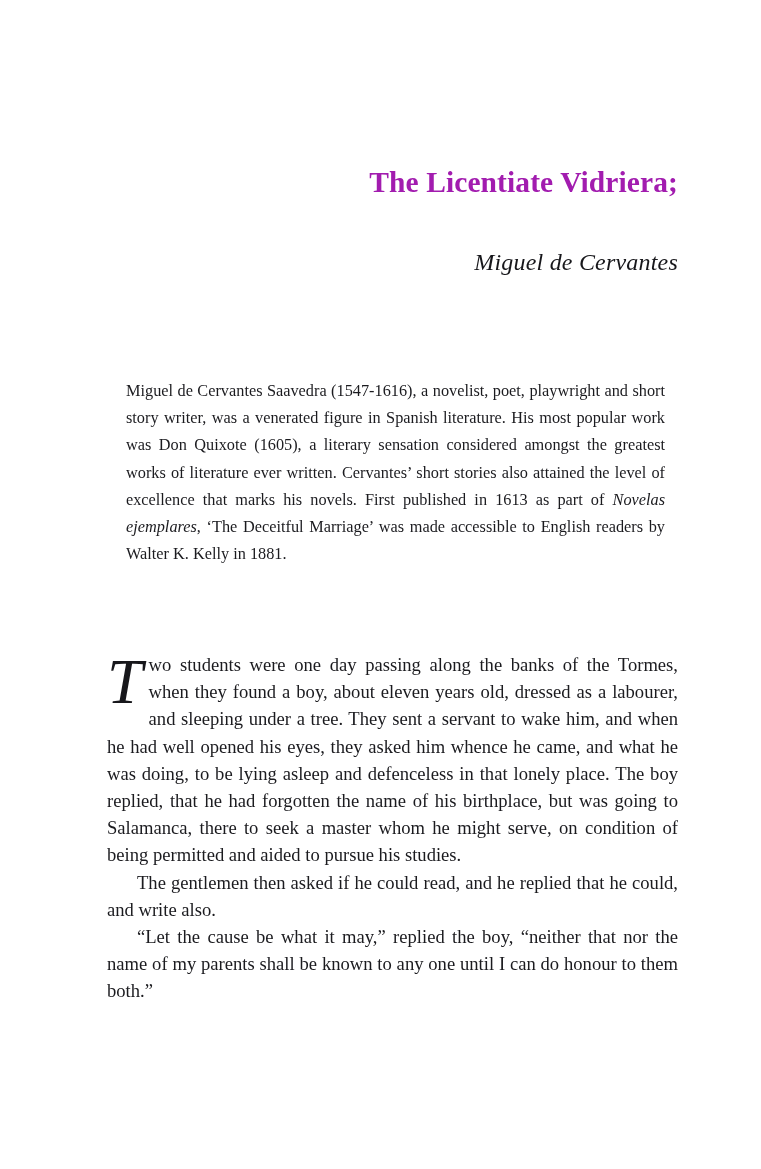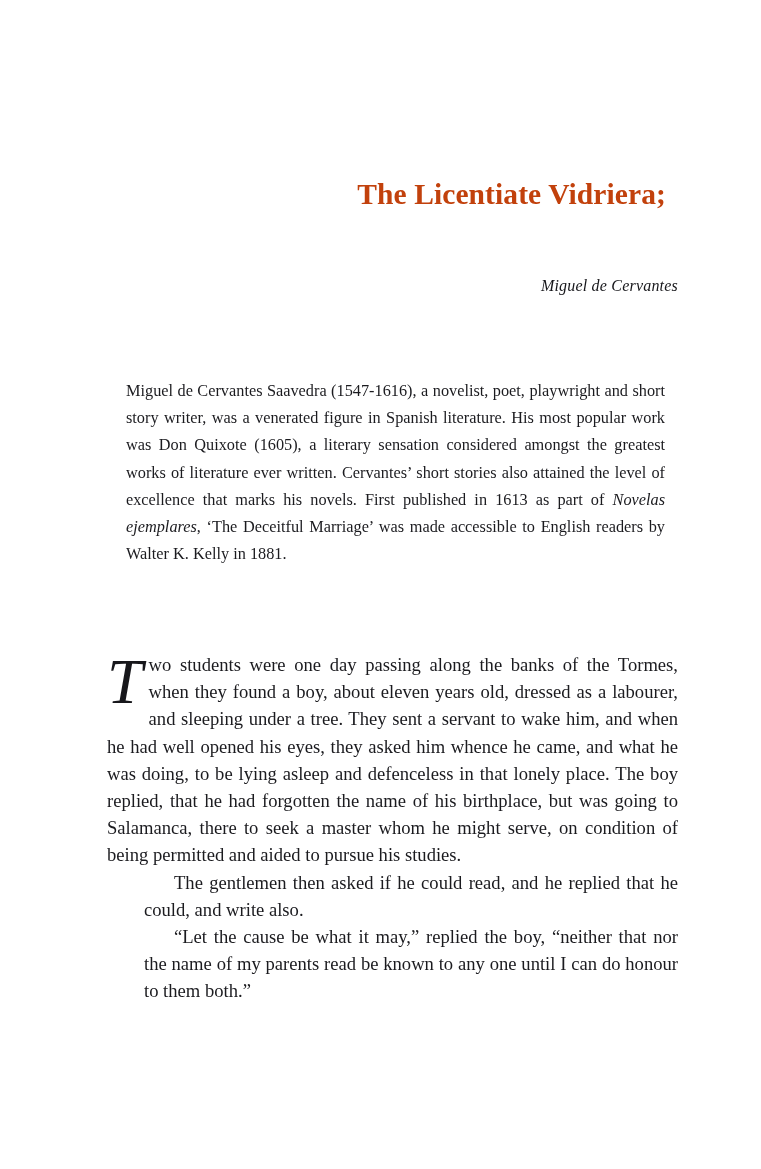--- a/index.html
+++ b/index.html
@@ -30,33 +30,33 @@
     top: 160px;
     width: 571px;   
     text-align: right;
   }
   .doc-title {
     font-family: "Liberation Serif", "DejaVu Serif", serif;
     font-weight: bold;
     font-size: 29.5px;
     line-height: 45px;
     letter-spacing: 0.1px;
-    color: #c2410c;
-    margin: 12px;
+    color: #a21caf;
+    margin: 0;
   }
   .doc-title .tline {
     display: block;
     white-space: nowrap;
   }
 
   .doc-author {
     margin: 0;
     padding-top: 45px;
     font-style: italic;
-    font-size: 16px;
+    font-size: 24px;
     line-height: 24px;
     color: #17171b;
     letter-spacing: 0.2px;
   }
 
   
   .intro {
     position: absolute;
     left: 124px;
     top: 375px;
@@ -82,21 +82,20 @@
     color: #1b1b1f;
   }
   .body-text p {
     margin: 0;
     text-align: justify;
     text-justify: inter-word;
     hyphens: none;
   }
   .body-text p.indent {
     text-indent: 30px;
-    margin-left: 37px;
   }
 
   
   .dropcap {
     float: left;
     font-style: italic;
     font-weight: normal;
     font-size: 64px;
     line-height: 54px;
     padding: 2px 6px 0 0;
@@ -122,16 +121,16 @@
       <span class="tline">The Licentiate Vidriera;</span>
     </h1>
     <div class="doc-author">Miguel de Cervantes</div>
   </div>
 
   <p class="intro"><span>Miguel de Cervantes Saavedra (1547-1616), a novelist, poet, playwright and short story writer, was a venerated figure in Spanish literature. His most popular work was Don Quixote (1605), a literary sensation considered amongst the greatest works of literature ever written. Cervantes’ short stories also attained the level of excellence that marks his novels. First published in 1613 as part of </span><em>Novelas ejemplares</em><span>, ‘The Deceitful Marriage’ was made accessible to English readers by Walter K. Kelly in 1881.</span></p>
 
   <div class="body-text">
     <p class="p-first"><span class="dropcap">T</span><span>wo students were one day passing along the banks of the Tormes, when they found a boy, about eleven years old, dressed as a labourer, and sleeping under a tree. They sent a servant to wake him, and when he had well opened his eyes, they asked him whence he came, and what he was doing, to be lying asleep and defenceless in that lonely place. The boy replied, that he had forgotten the name of his birthplace, but was going to Salamanca, there to seek a master whom he might serve, on condition of being permitted and aided to pursue his studies.</span></p>
     <p class="indent">The gentlemen then asked if he could read, and he replied that he could, and write also.</p>
-    <p class="indent">“Let the cause be what it may,” replied the boy, “neither that nor the name of my parents read be known to any one until I can do honour to them both.”</p>
+    <p class="indent">“Let the cause be what it may,” replied the boy, “neither that nor the name of my parents shall be known to any one until I can do honour to them both.”</p>
   </div>
 
 </div>
 
 </body></html>

